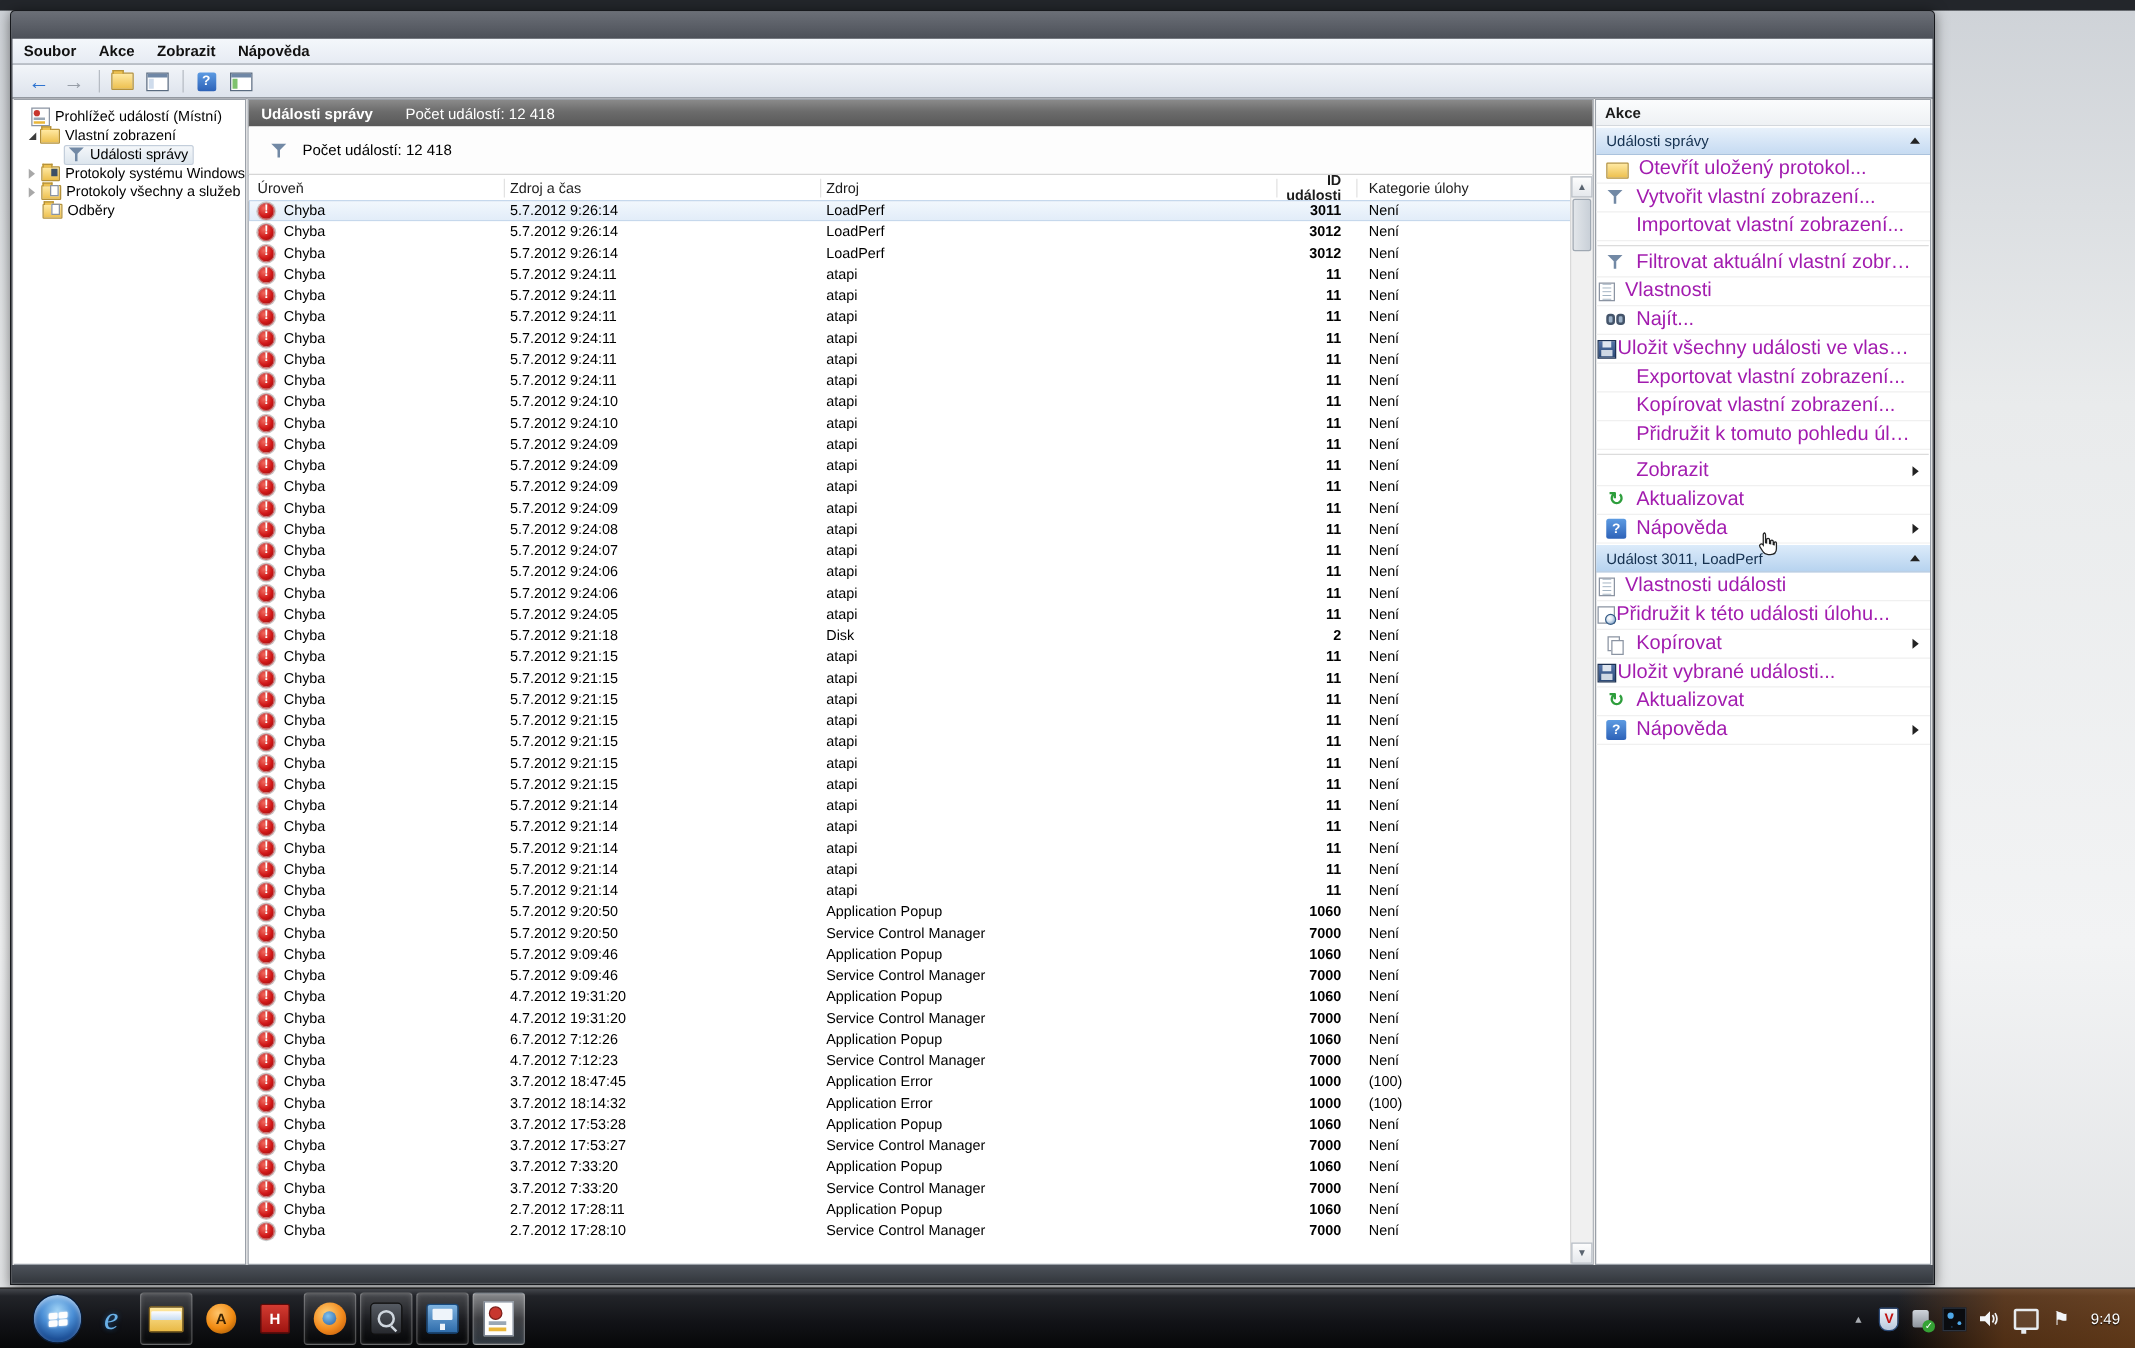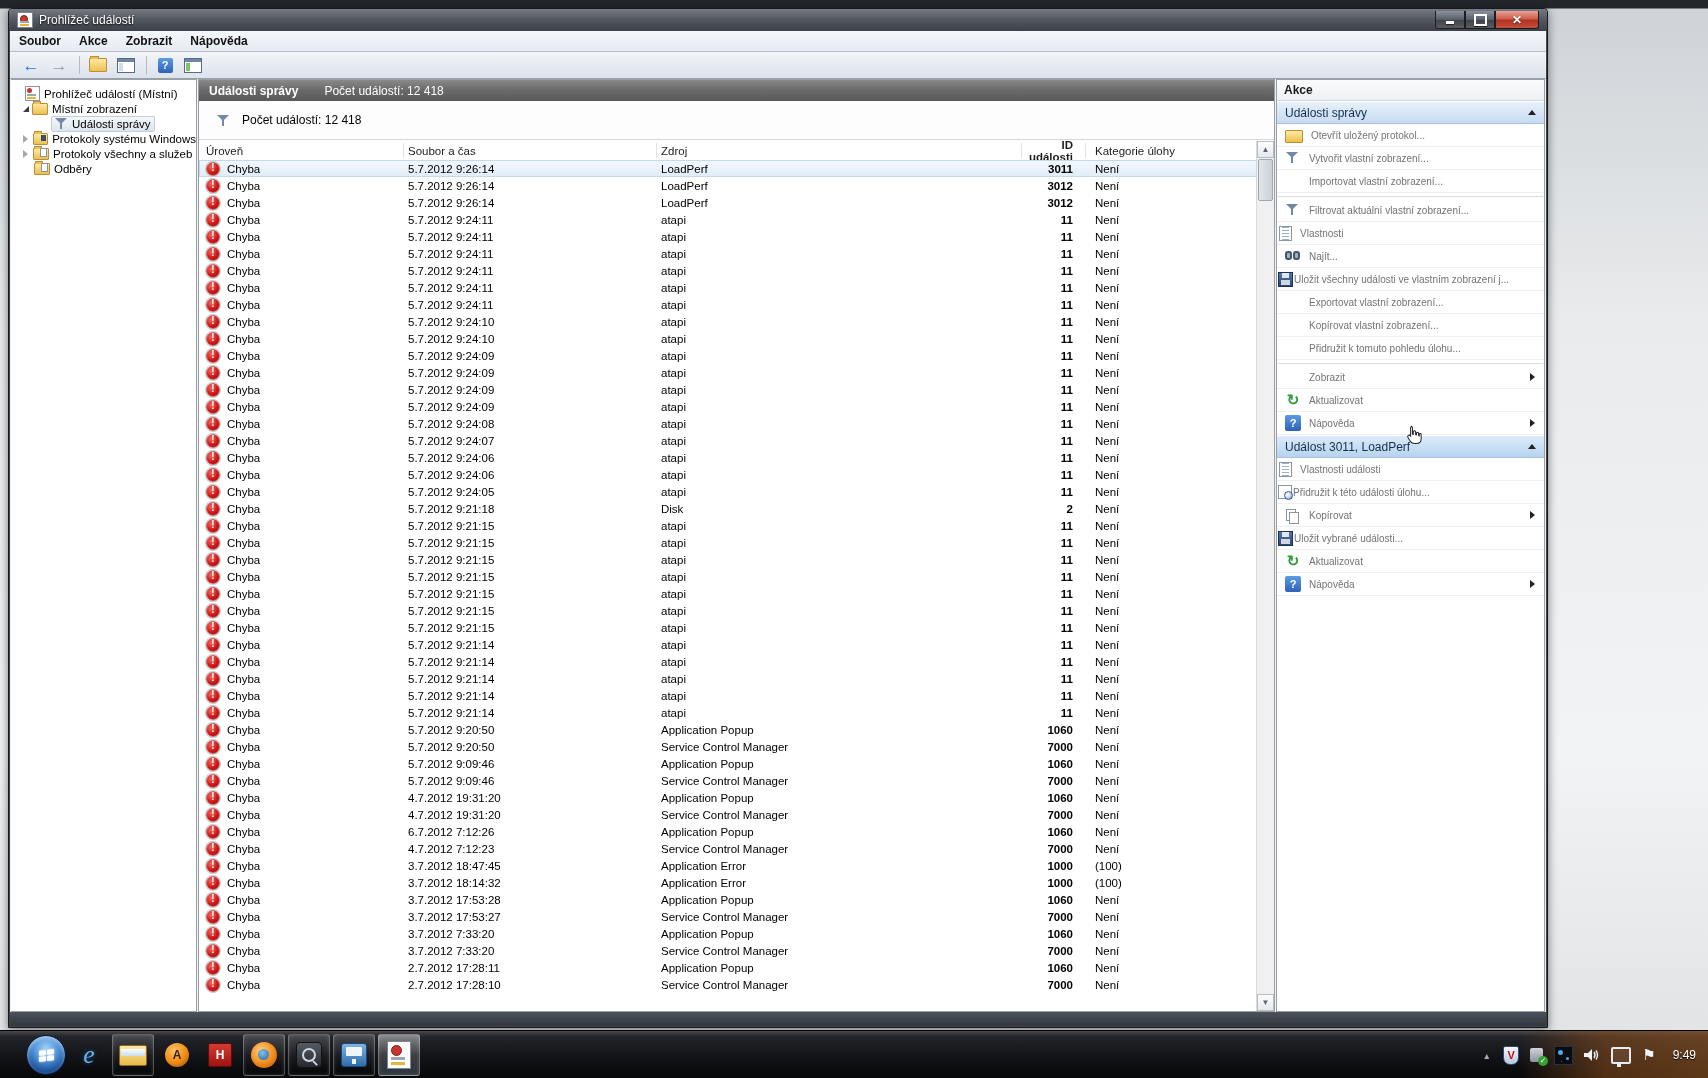--- a/index.html
+++ b/index.html
@@ -86,21 +86,21 @@
   
   .actions-pane{position:absolute;left:1266px;top:0;width:269px;height:933px;background:#fff;border:1px solid #9aa0a8;box-sizing:border-box;}
   .actions-title{height:20px;background:linear-gradient(#fbfcfd,#eef1f4);border-bottom:1px solid #d4d8dd;display:flex;align-items:center;padding-left:7px;font-weight:bold;color:#1a1a1a;}
   .group-hdr{height:21px;background:linear-gradient(#e8f1fb,#c6dbf2);border-top:1px solid #fff;border-bottom:1px solid #aac2dd;
     display:flex;align-items:center;padding:0 8px;color:#14304f;position:relative;}
   .group-hdr.hot{background:linear-gradient(#dcebfa,#b7d3ef);}
   .collapse{width:0;height:0;border-left:4px solid transparent;border-right:4px solid transparent;border-bottom:5px solid #222;margin-left:auto;}
   .act-item{height:22px;display:flex;align-items:center;border-bottom:1px solid #f0f0f0;position:relative;}
   .act-sep{height:3px;border-bottom:1px solid #dcdcdc;margin:0 1px 2px 1px;}
   .aicon{width:16px;height:16px;margin:0 8px 0 8px;flex:0 0 auto;position:relative;}
-  .albl{font-size:10px;color:#737373;white-space:nowrap;overflow:hidden;text-overflow:ellipsis;flex:1;}
+  .albl{font-size:16px;color:#a21caf;white-space:nowrap;overflow:hidden;text-overflow:ellipsis;flex:1;}
   .asub{visibility:hidden;width:0;height:0;border-top:4px solid transparent;border-bottom:4px solid transparent;border-left:5px solid #222;margin-right:9px;}
   .ic-none{visibility:hidden;}
   .ic-folder{background:linear-gradient(#ffe9a2,#edc04f);border:1px solid #b4913a;height:11px;margin-top:3px;border-radius:1px;}
   .ic-funnel::before{content:"";position:absolute;left:1px;top:2px;border-left:6px solid transparent;border-right:6px solid transparent;border-top:6px solid #7289a5;}
   .ic-funnel::after{content:"";position:absolute;left:6px;top:7px;width:2px;height:6px;background:#7289a5;}
   .ic-props{background:#fff;border:1px solid #8b94a2;width:11px;height:13px;margin-left:2px;
     background-image:linear-gradient(#9fb0c0 1px,transparent 1px);background-size:7px 3px;background-position:2px 3px;background-repeat:repeat-y;}
   .ic-find::before,.ic-find::after{content:"";position:absolute;top:3px;width:7px;height:9px;border:2px solid #44546a;border-radius:3px;box-sizing:border-box;background:#9db2c8;}
   .ic-find::before{left:0;} .ic-find::after{right:1px;}
   .ic-save{background:linear-gradient(#5574a8,#2c4a77);border:1px solid #1d3253;width:13px;height:13px;margin:1px;position:relative;}
@@ -157,35 +157,20 @@
   .clock{color:#fff;font-size:12px;margin-left:6px;text-shadow:0 1px 1px #000;}
   .cursor{position:absolute;left:1403px;top:424px;width:22px;height:24px;z-index:50;}
   b.hdr-bold{font-weight:bold;}
 </style>
 </head>
 <body>
 
 <div class="desktop">
 
   <div class="window">
-    <div class="titlebar">
-      <span class="app-icon"></span>
-      <span class="title">Prohlížeč událostí</span>
-      <span class="winbtns">
-        <span class="wbtn first">
-            <i class="g-min"></i>
-          </span>
-        <span class="wbtn">
-            <i class="g-max"></i>
-          </span>
-        <span class="wbtn close">
-            <span class="g-close">✕</span>
-          </span>
-      </span>
-    </div>
 
     <div class="menubar">
       <span class="menu-item">Soubor</span>
       <span class="menu-item">Akce</span>
       <span class="menu-item">Zobrazit</span>
       <span class="menu-item">Nápověda</span>
     </div>
 
     <div class="toolbar">
       <span class="tbtn">
@@ -215,21 +200,21 @@
       <div class="tree-pane">
         <div style="height:6px;"></div>
         <div class="tree-row">
           <span class="tw" style="width:14px;"></span>
           <span class="ico-evroot"></span>
           <span>Prohlížeč událostí (Místní)</span>
         </div>
         <div class="tree-row">
           <span class="exp-open"></span>
           <span class="ico-folder"></span>
-          <span>Místní zobrazení</span>
+          <span>Vlastní zobrazení</span>
         </div>
         <div class="tree-row">
           <span class="tw" style="width:40px;"></span>
           <span class="tree-sel">
             <span class="ico-funnel"></span>
             <span>Události správy</span>
           </span>
         </div>
         <div class="tree-row">
           <span class="exp-closed"></span>
@@ -252,21 +237,21 @@
         <div class="list-hdrbar">
           <b class="hdr-bold">Události správy</b>
           <span>Počet událostí: 12 418</span>
         </div>
         <div class="banner">
           <span class="ico-funnel"></span>
           <span>Počet událostí: 12 418</span>
         </div>
         <div class="colhdr">
           <span class="c1">Úroveň</span>
-          <span class="c2">Soubor a čas</span>
+          <span class="c2">Zdroj a čas</span>
           <span class="c3">Zdroj</span>
           <span class="c4">ID události</span>
           <span class="c5">Kategorie úlohy</span>
           <span class="colsep" style="left:204px;"></span>
           <span class="colsep" style="left:457px;"></span>
           <span class="colsep" style="left:822px;"></span>
           <span class="colsep" style="left:886px;"></span>
         </div>
         <div class="rows">
             <div class="row sel">

